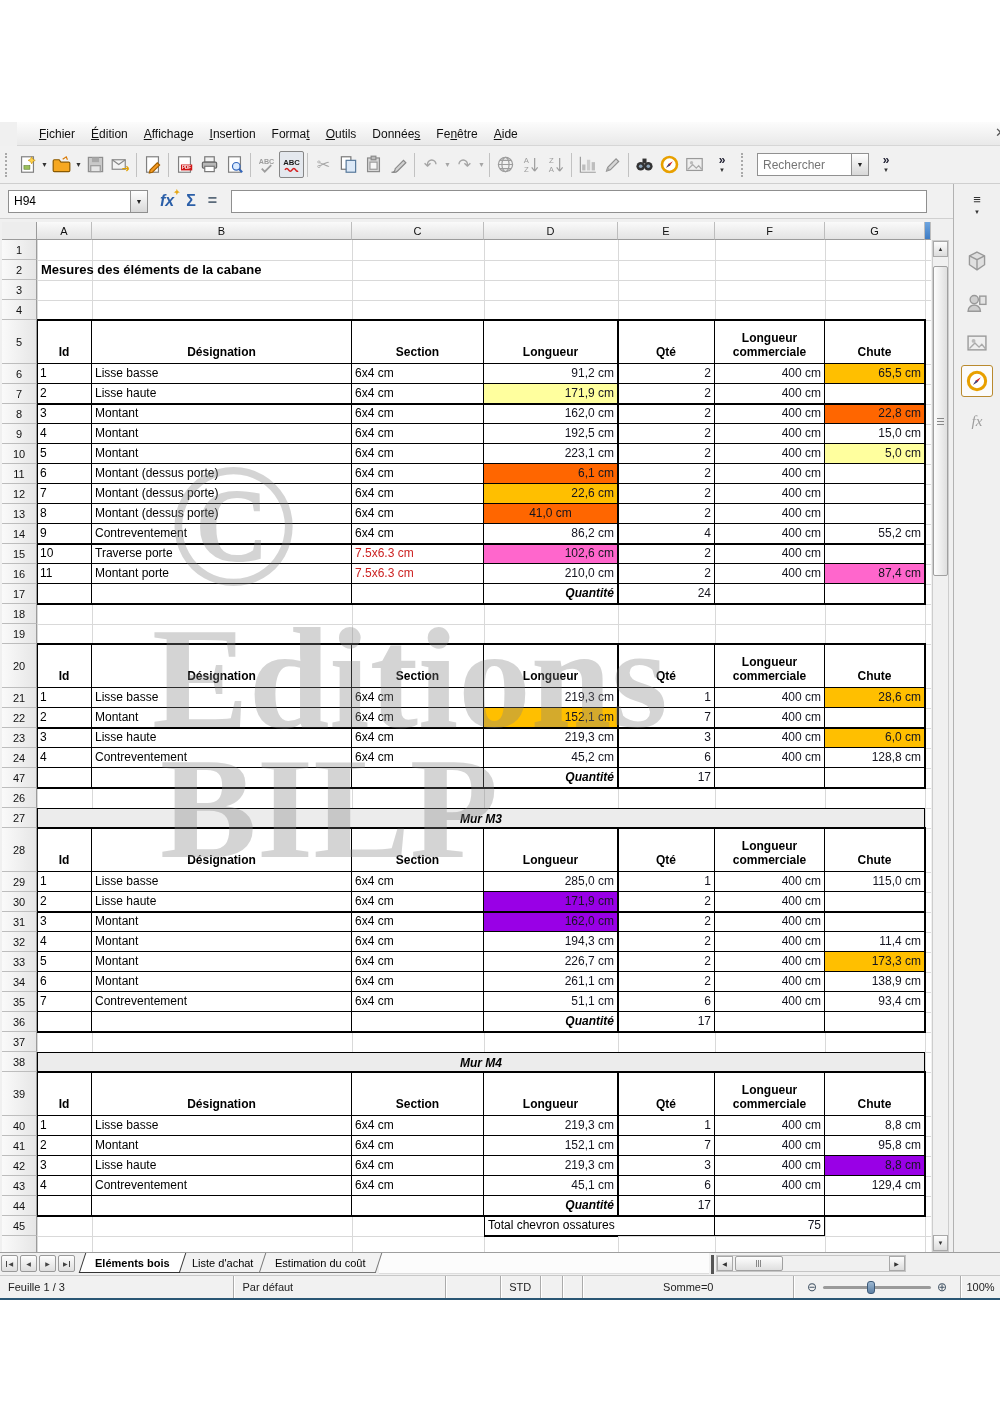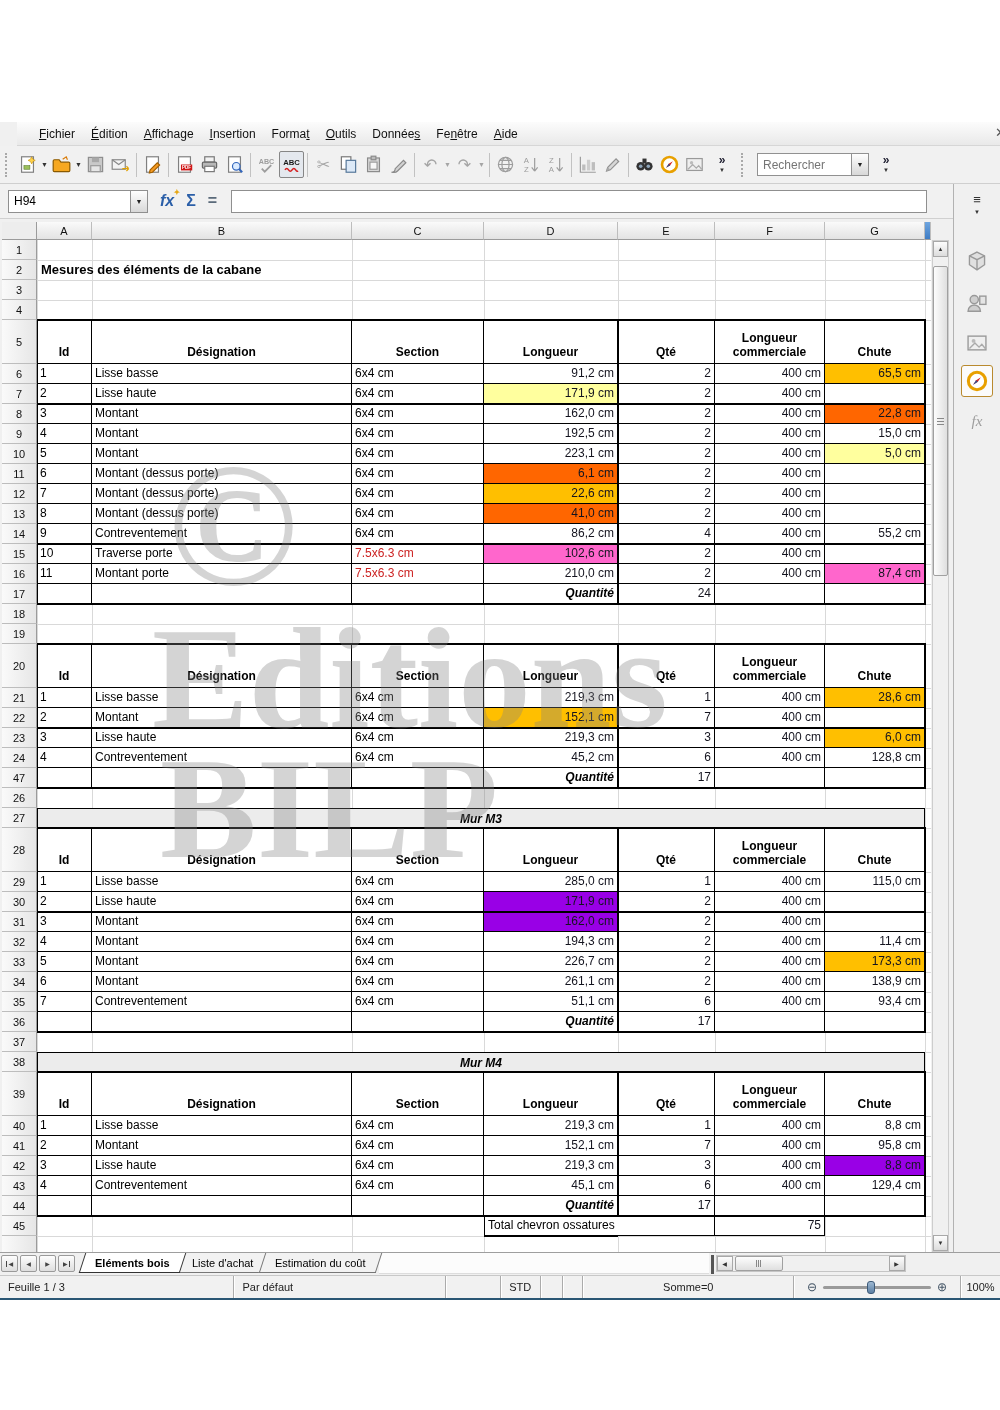--- a/index.html
+++ b/index.html
@@ -487,21 +487,21 @@
         <div class="dc left" style="left:35px;top:244px;width:55px;height:20px;">7</div>
         <div class="dc left" style="left:90px;top:244px;width:260px;height:20px;">Montant (dessus porte)</div>
         <div class="dc left" style="left:350px;top:244px;width:132px;height:20px;">6x4 cm</div>
         <div class="dc right num" style="left:482px;top:244px;width:134px;height:20px;background:#FFBF00;">22,6 cm</div>
         <div class="dc right num" style="left:616px;top:244px;width:97px;height:20px;">2</div>
         <div class="dc right num" style="left:713px;top:244px;width:110px;height:20px;">400 cm</div>
         <div class="dc right num" style="left:823px;top:244px;width:100px;height:20px;"></div>
         <div class="dc left" style="left:35px;top:264px;width:55px;height:20px;">8</div>
         <div class="dc left" style="left:90px;top:264px;width:260px;height:20px;">Montant (dessus porte)</div>
         <div class="dc left" style="left:350px;top:264px;width:132px;height:20px;">6x4 cm</div>
-        <div class="dc right num" style="left:482px;top:264px;width:134px;height:20px;background:#FF6600;">41,0 cm</div>
+        <div class="dc right num" style="left:482px;top:264px;width:134px;height:20px;background:#FF6600;text-align:center;">41,0 cm</div>
         <div class="dc right num" style="left:616px;top:264px;width:97px;height:20px;">2</div>
         <div class="dc right num" style="left:713px;top:264px;width:110px;height:20px;">400 cm</div>
         <div class="dc right num" style="left:823px;top:264px;width:100px;height:20px;"></div>
         <div class="dc left" style="left:35px;top:284px;width:55px;height:20px;">9</div>
         <div class="dc left" style="left:90px;top:284px;width:260px;height:20px;">Contreventement</div>
         <div class="dc left" style="left:350px;top:284px;width:132px;height:20px;">6x4 cm</div>
         <div class="dc right num" style="left:482px;top:284px;width:134px;height:20px;">86,2 cm</div>
         <div class="dc right num" style="left:616px;top:284px;width:97px;height:20px;">4</div>
         <div class="dc right num" style="left:713px;top:284px;width:110px;height:20px;">400 cm</div>
         <div class="dc right num" style="left:823px;top:284px;width:100px;height:20px;">55,2 cm</div>

